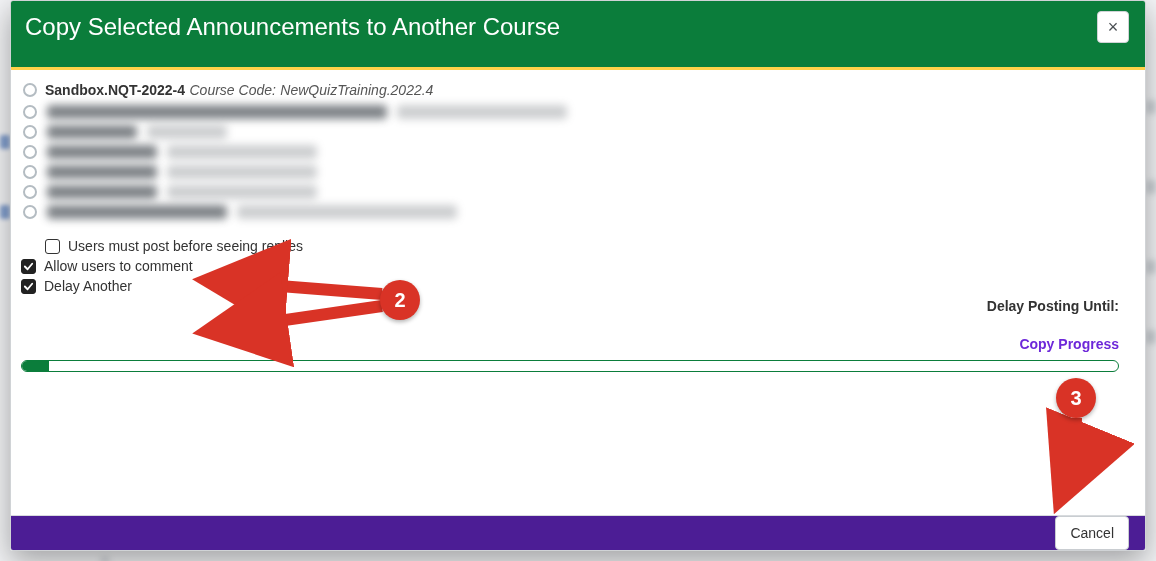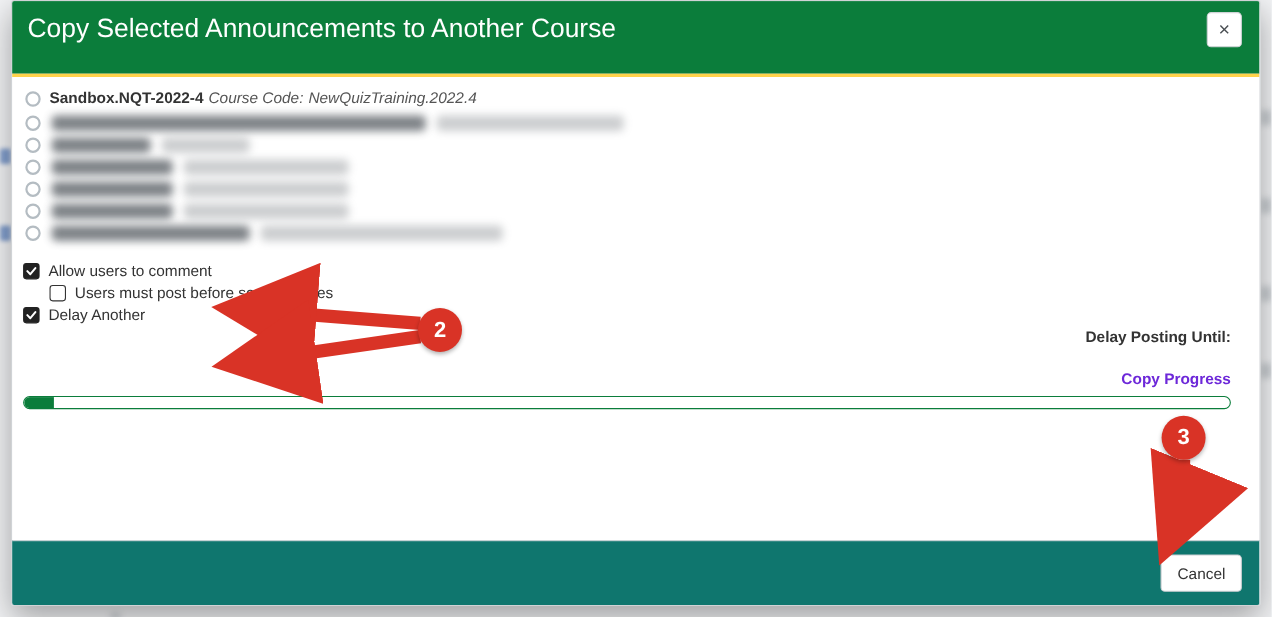--- a/index.html
+++ b/index.html
@@ -33,21 +33,21 @@
   .checkbox.checked{background:#222;border-color:#222;}
   .checkbox svg{display:none;}
   .checkbox.checked svg{display:block;}
   .sub-opt{margin-left:24px;}
   .delay-label{font-size:14px;font-weight:700;color:#333;margin:4px 0 6px 0;}
   .date-field{display:inline-flex;align-items:center;justify-content:space-between;border:1px solid #c9cdd1;border-radius:4px;padding:7px 10px;width:176px;font-size:14px;color:#333;cursor:text;background:#fff;}
   .date-field .cal{width:16px;height:16px;}
   .progress-label{margin-top:22px;font-size:14px;font-weight:700;color:#6d28d9;}
   .progress{margin-top:8px;height:10px;border:1px solid #0b7d3b;border-radius:6px;overflow:hidden;background:#fff;}
   .progress .bar{height:100%;background:#0b7d3b;width:3%;}
-  .modal-footer{border-top:1px solid #d8dbde;padding:12px 16px;display:flex;justify-content:flex-end;gap:12px;background:#0f766e;}
+  .modal-footer{border-top:1px solid #d8dbde;padding:0 16px;display:flex;justify-content:flex-end;gap:12px;background:#4c1d95;}
   .btn{font-size:14px;padding:8px 14px;border-radius:4px;cursor:pointer;border:1px solid transparent;}
   .btn-default{background:#fff;border-color:#c9cdd1;color:#333;}
   .btn-primary{background:#0b7d3b;border-color:#0b7d3b;color:#fff;}
   
   .callout-badge{position:absolute;width:40px;height:40px;border-radius:50%;background:#d93326;color:#fff;display:flex;align-items:center;justify-content:center;font-size:20px;font-weight:700;box-shadow:0 2px 4px rgba(0,0,0,.3);z-index:40;}
   .callout-svg{position:absolute;z-index:39;overflow:visible;}
 </style>
 </head>
 <body>
 
@@ -112,33 +112,33 @@
             <span class="blur-chunk" style="width:150px;opacity:.35;"></span>
           </li>
           <li class="blur-row">
             <span class="radio"></span>
             <span class="blur-chunk" style="width:180px;"></span>
             <span class="blur-chunk" style="width:220px;opacity:.35;"></span>
           </li>
         </ul>
 
         <div class="opts">
+          <div class="opt-row sub-opt">
+            <span class="checkbox">
+              
+            </span>
+            <span>Users must post before seeing replies</span>
+          </div>
           <div class="opt-row">
             <span class="checkbox checked">
               <svg width="11" height="11" viewBox="0 0 12 12">
                   <path d="M2 6 L5 9 L10 3" stroke="#fff" stroke-width="2" fill="none" stroke-linecap="round" stroke-linejoin="round"></path>
                 </svg>
             </span>
             <span>Allow users to comment</span>
-          </div>
-          <div class="opt-row sub-opt">
-            <span class="checkbox">
-              
-            </span>
-            <span>Users must post before seeing replies</span>
           </div>
           <div class="opt-row">
             <span class="checkbox checked">
               <svg width="11" height="11" viewBox="0 0 12 12">
                   <path d="M2 6 L5 9 L10 3" stroke="#fff" stroke-width="2" fill="none" stroke-linecap="round" stroke-linejoin="round"></path>
                 </svg>
             </span>
             <span>Delay Another</span>
           </div>
           <div class="delay-label">Delay Posting Until:</div>

